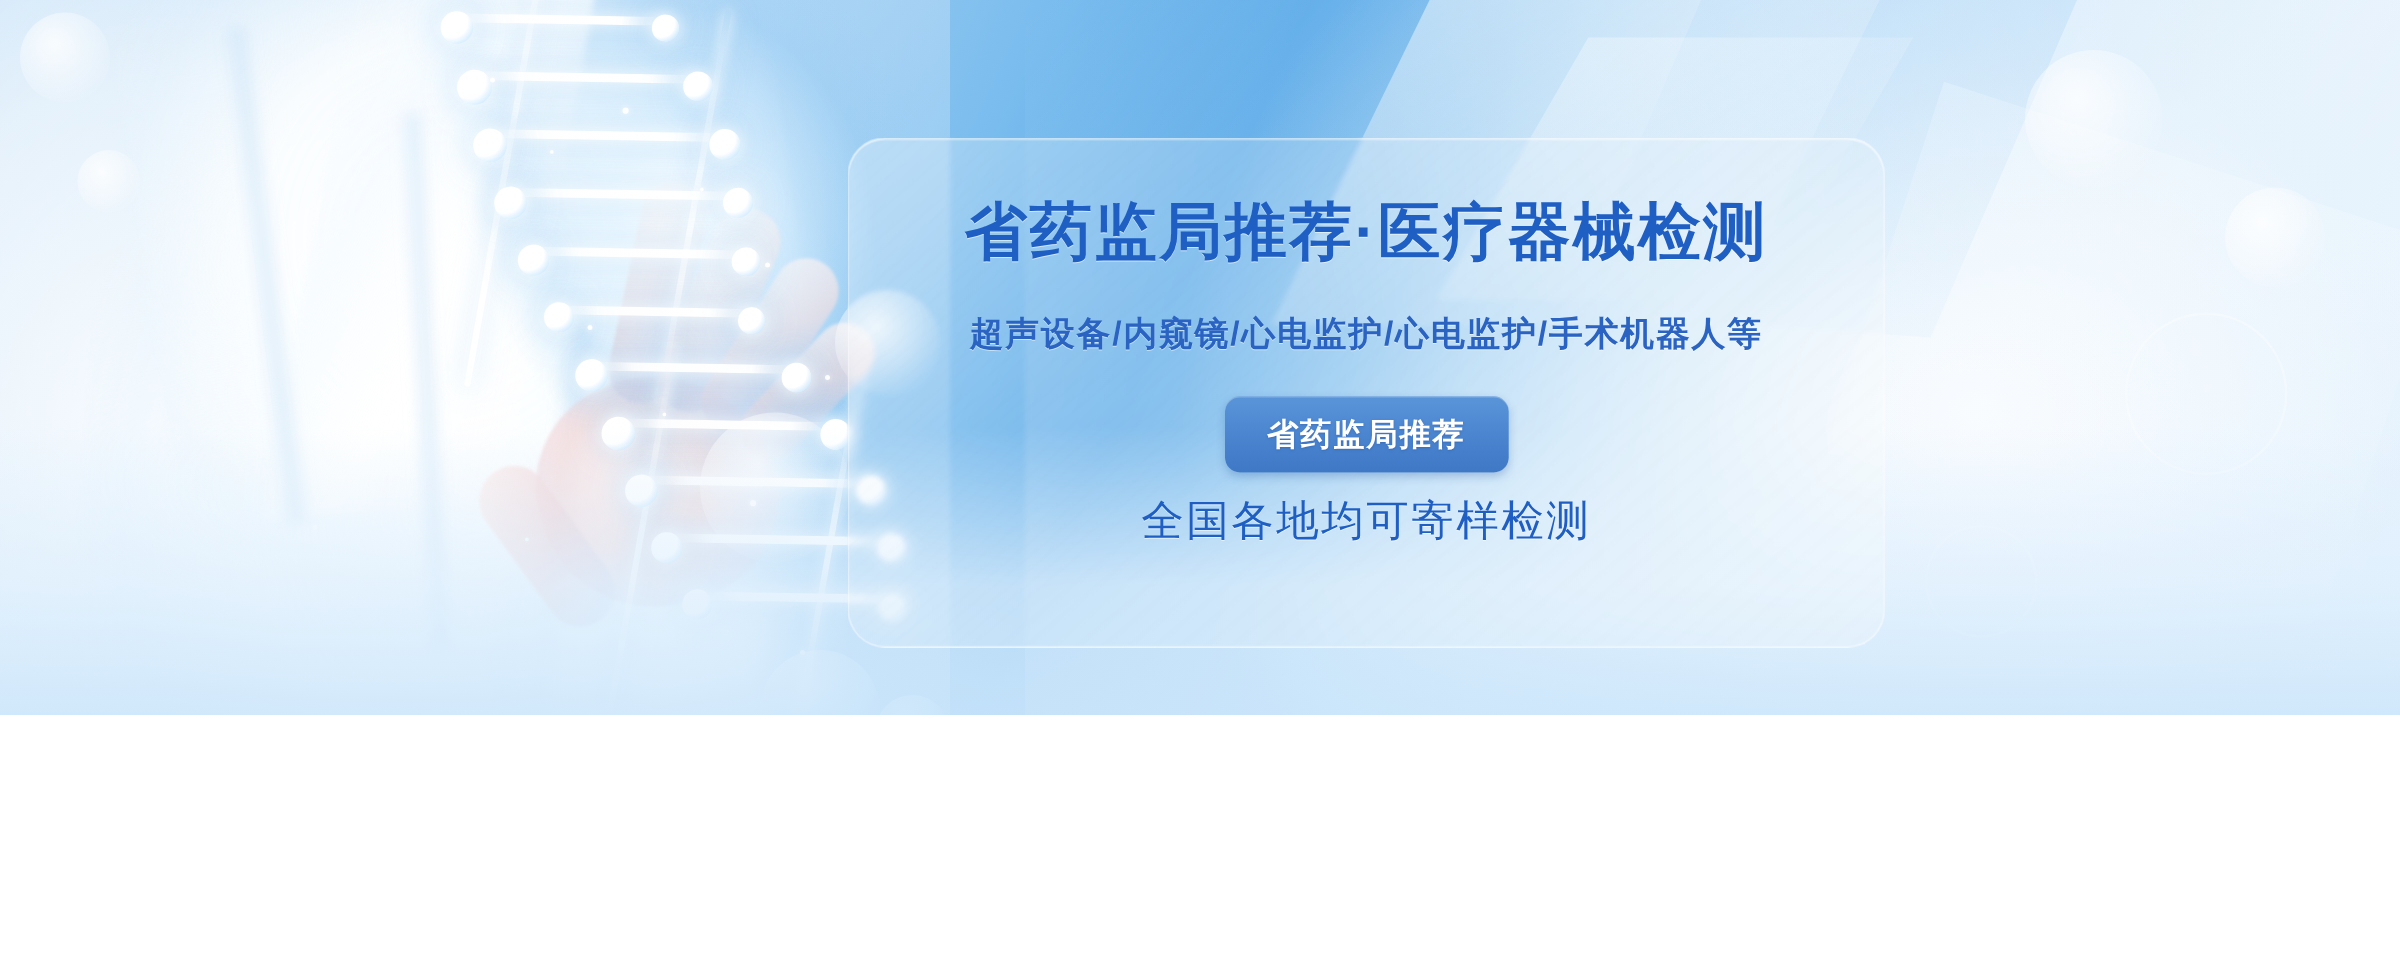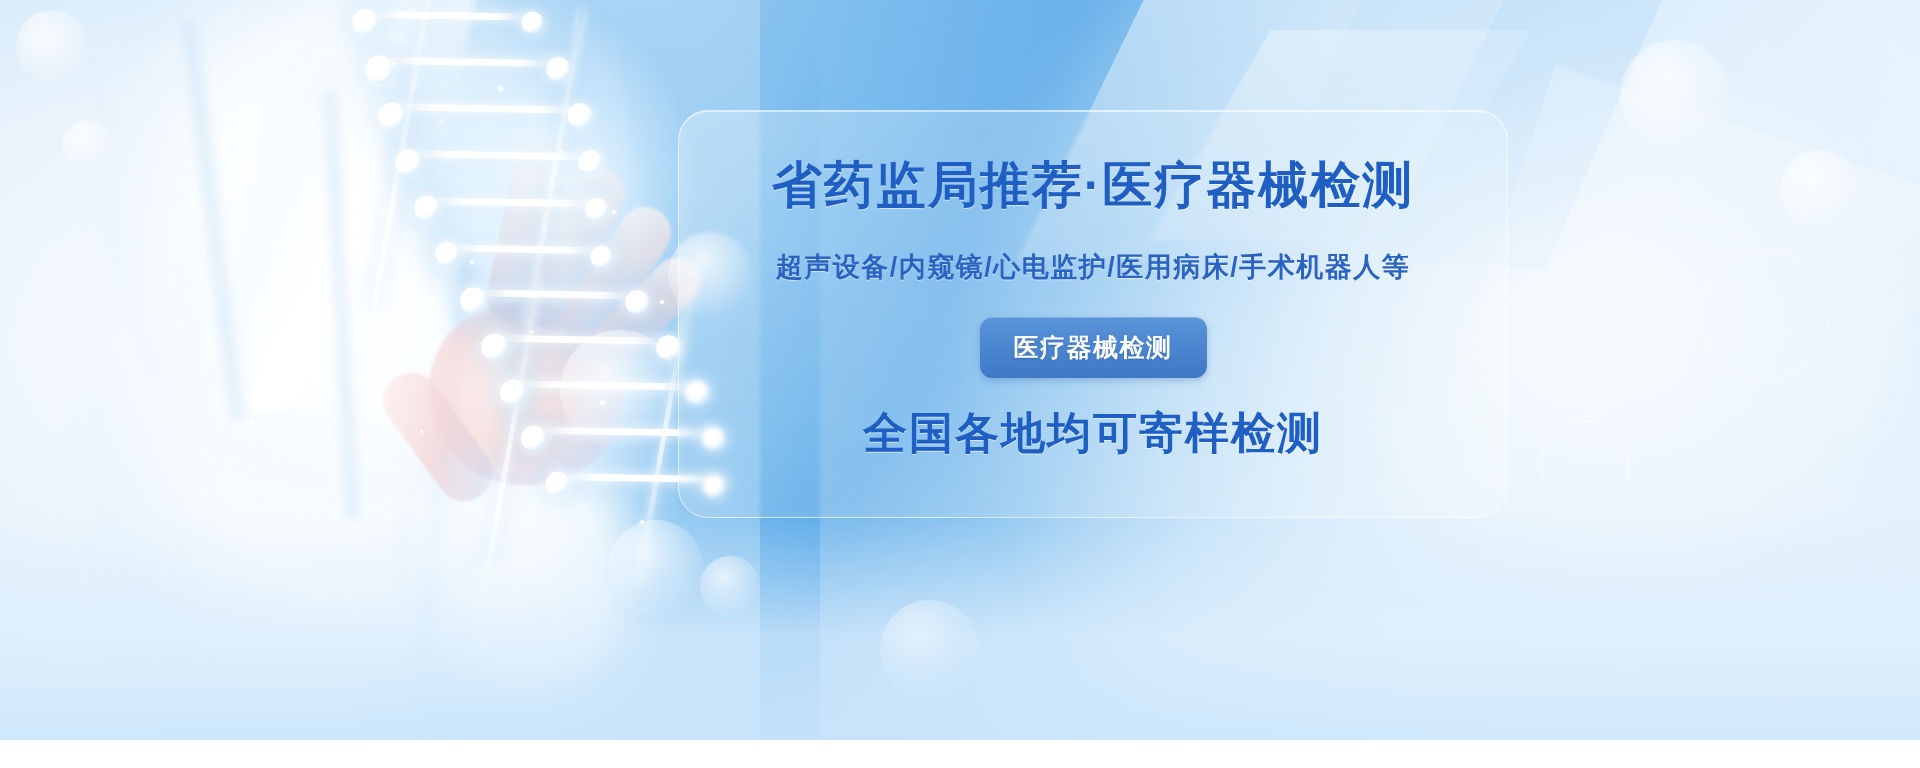--- a/index.html
+++ b/index.html
@@ -7,21 +7,21 @@
   html, body {
     width: 1920px;
     height: 768px;
     overflow: hidden;
     font-family: "Liberation Sans", "DejaVu Sans", sans-serif;
   }
 
   .banner {
     position: relative;
     width: 1920px;
-    height: 740px;
+    height: 572px;
     overflow: hidden;
     background: linear-gradient(115deg,
         #cfe4f7 0%,
         #bcdcf6 14%,
         #9fcdf2 27%,
         #7bbdee 38%,
         #59a9e8 48%,
         #6fb6ec 56%,
         #a6d3f4 66%,
         #cde6fa 76%,
@@ -262,23 +262,23 @@
     color: #ffffff;
     letter-spacing: 1.5px;
     white-space: nowrap;
     background: linear-gradient(180deg, #5a94d8 0%, #4a84cf 55%, #3f79c6 100%);
     box-shadow: 0 3px 7px rgba(40,90,160,0.28), inset 0 1px 0 rgba(255,255,255,0.25);
     text-shadow: 0 1px 2px rgba(30,70,140,0.35);
     cursor: pointer;
   }
 
   .tagline {
-    margin-top: 26px;
-    font-size: 44px;
-    font-weight: bold;
+    margin-top: 16px;
+    font-size: 34px;
+    font-weight: normal;
     color: #1f5fc4;
     letter-spacing: 2px;
     white-space: nowrap;
     text-shadow: 0 1px 0 rgba(255,255,255,0.55);
   }
 </style>
 </head>
 <body>
 
 <div class="banner">
@@ -382,22 +382,22 @@
   <div class="bokeh" style="left:880px; top:600px; width:100px; height:100px;"></div>
 
   <div class="wash-bottom"></div>
 
   <div class="card"></div>
 
   <div class="content">
 
     <div class="headline">省药监局推荐·医疗器械检测</div>
 
-    <div class="subline">超声设备/内窥镜/心电监护/医用病床/手术机器人等</div>
+    <div class="subline">超声设备/内窥镜/心电监护/心电监护/手术机器人等</div>
 
     <div class="pills">
-      <div class="pill">医疗器械检测</div>
+      <div class="pill">省药监局推荐</div>
     </div>
 
     <div class="tagline">全国各地均可寄样检测</div>
   </div>
 
 </div>
 
 </body></html>

